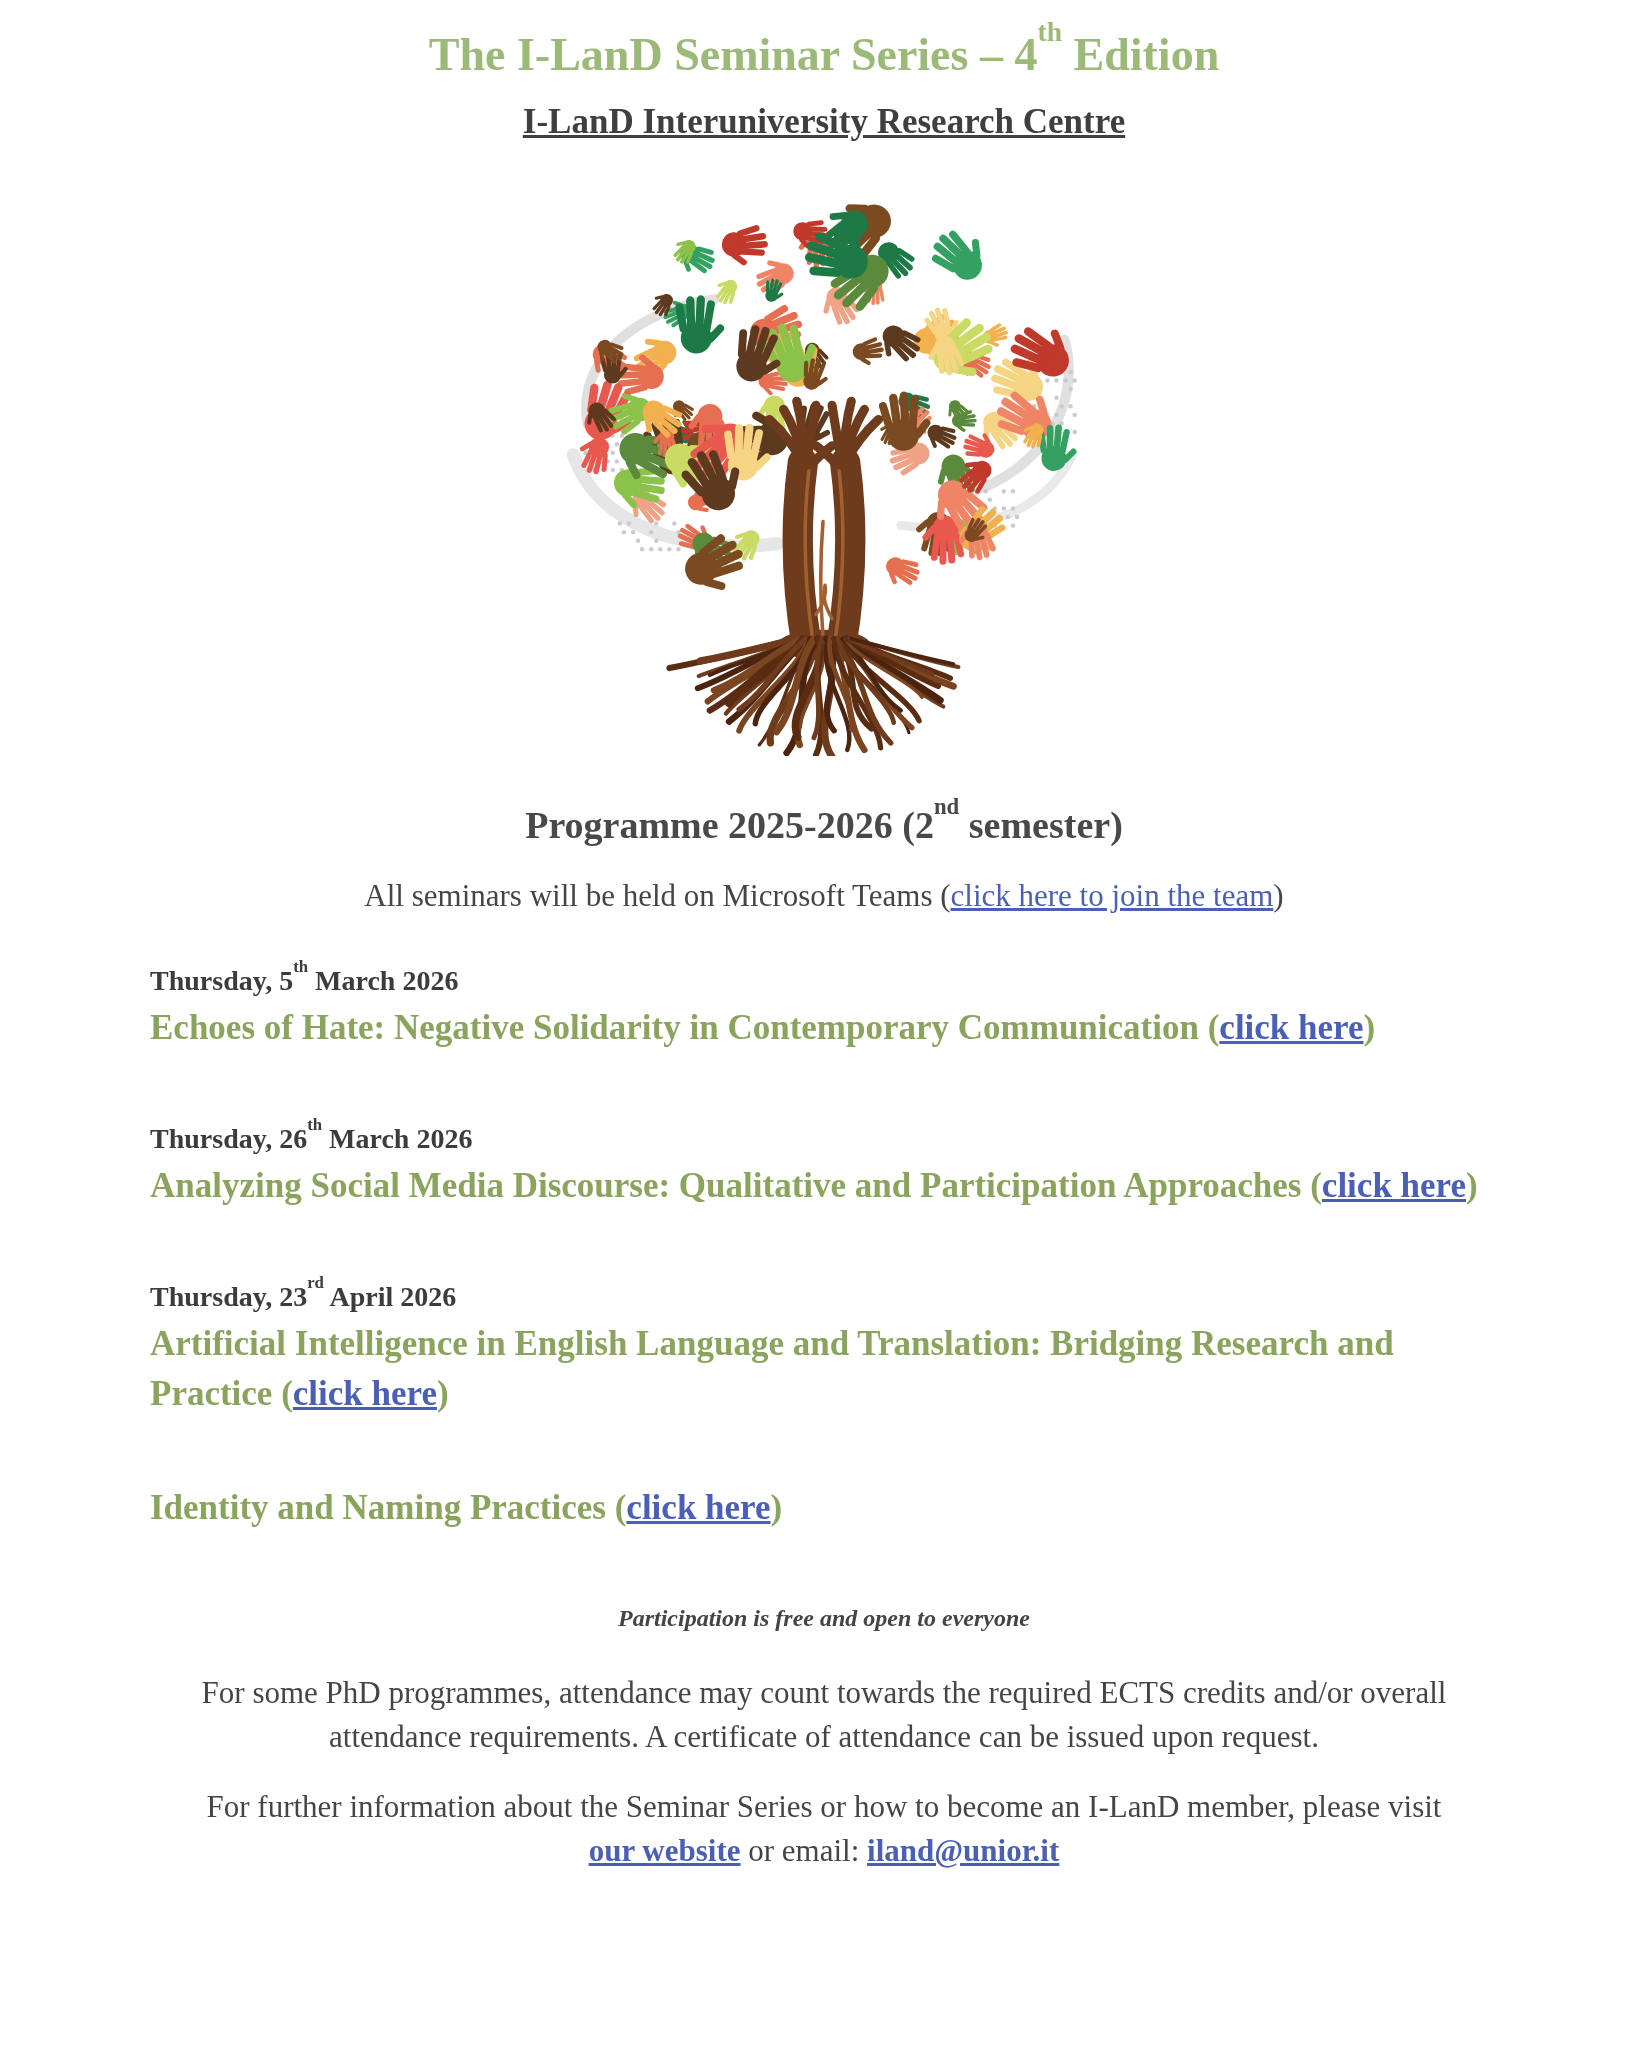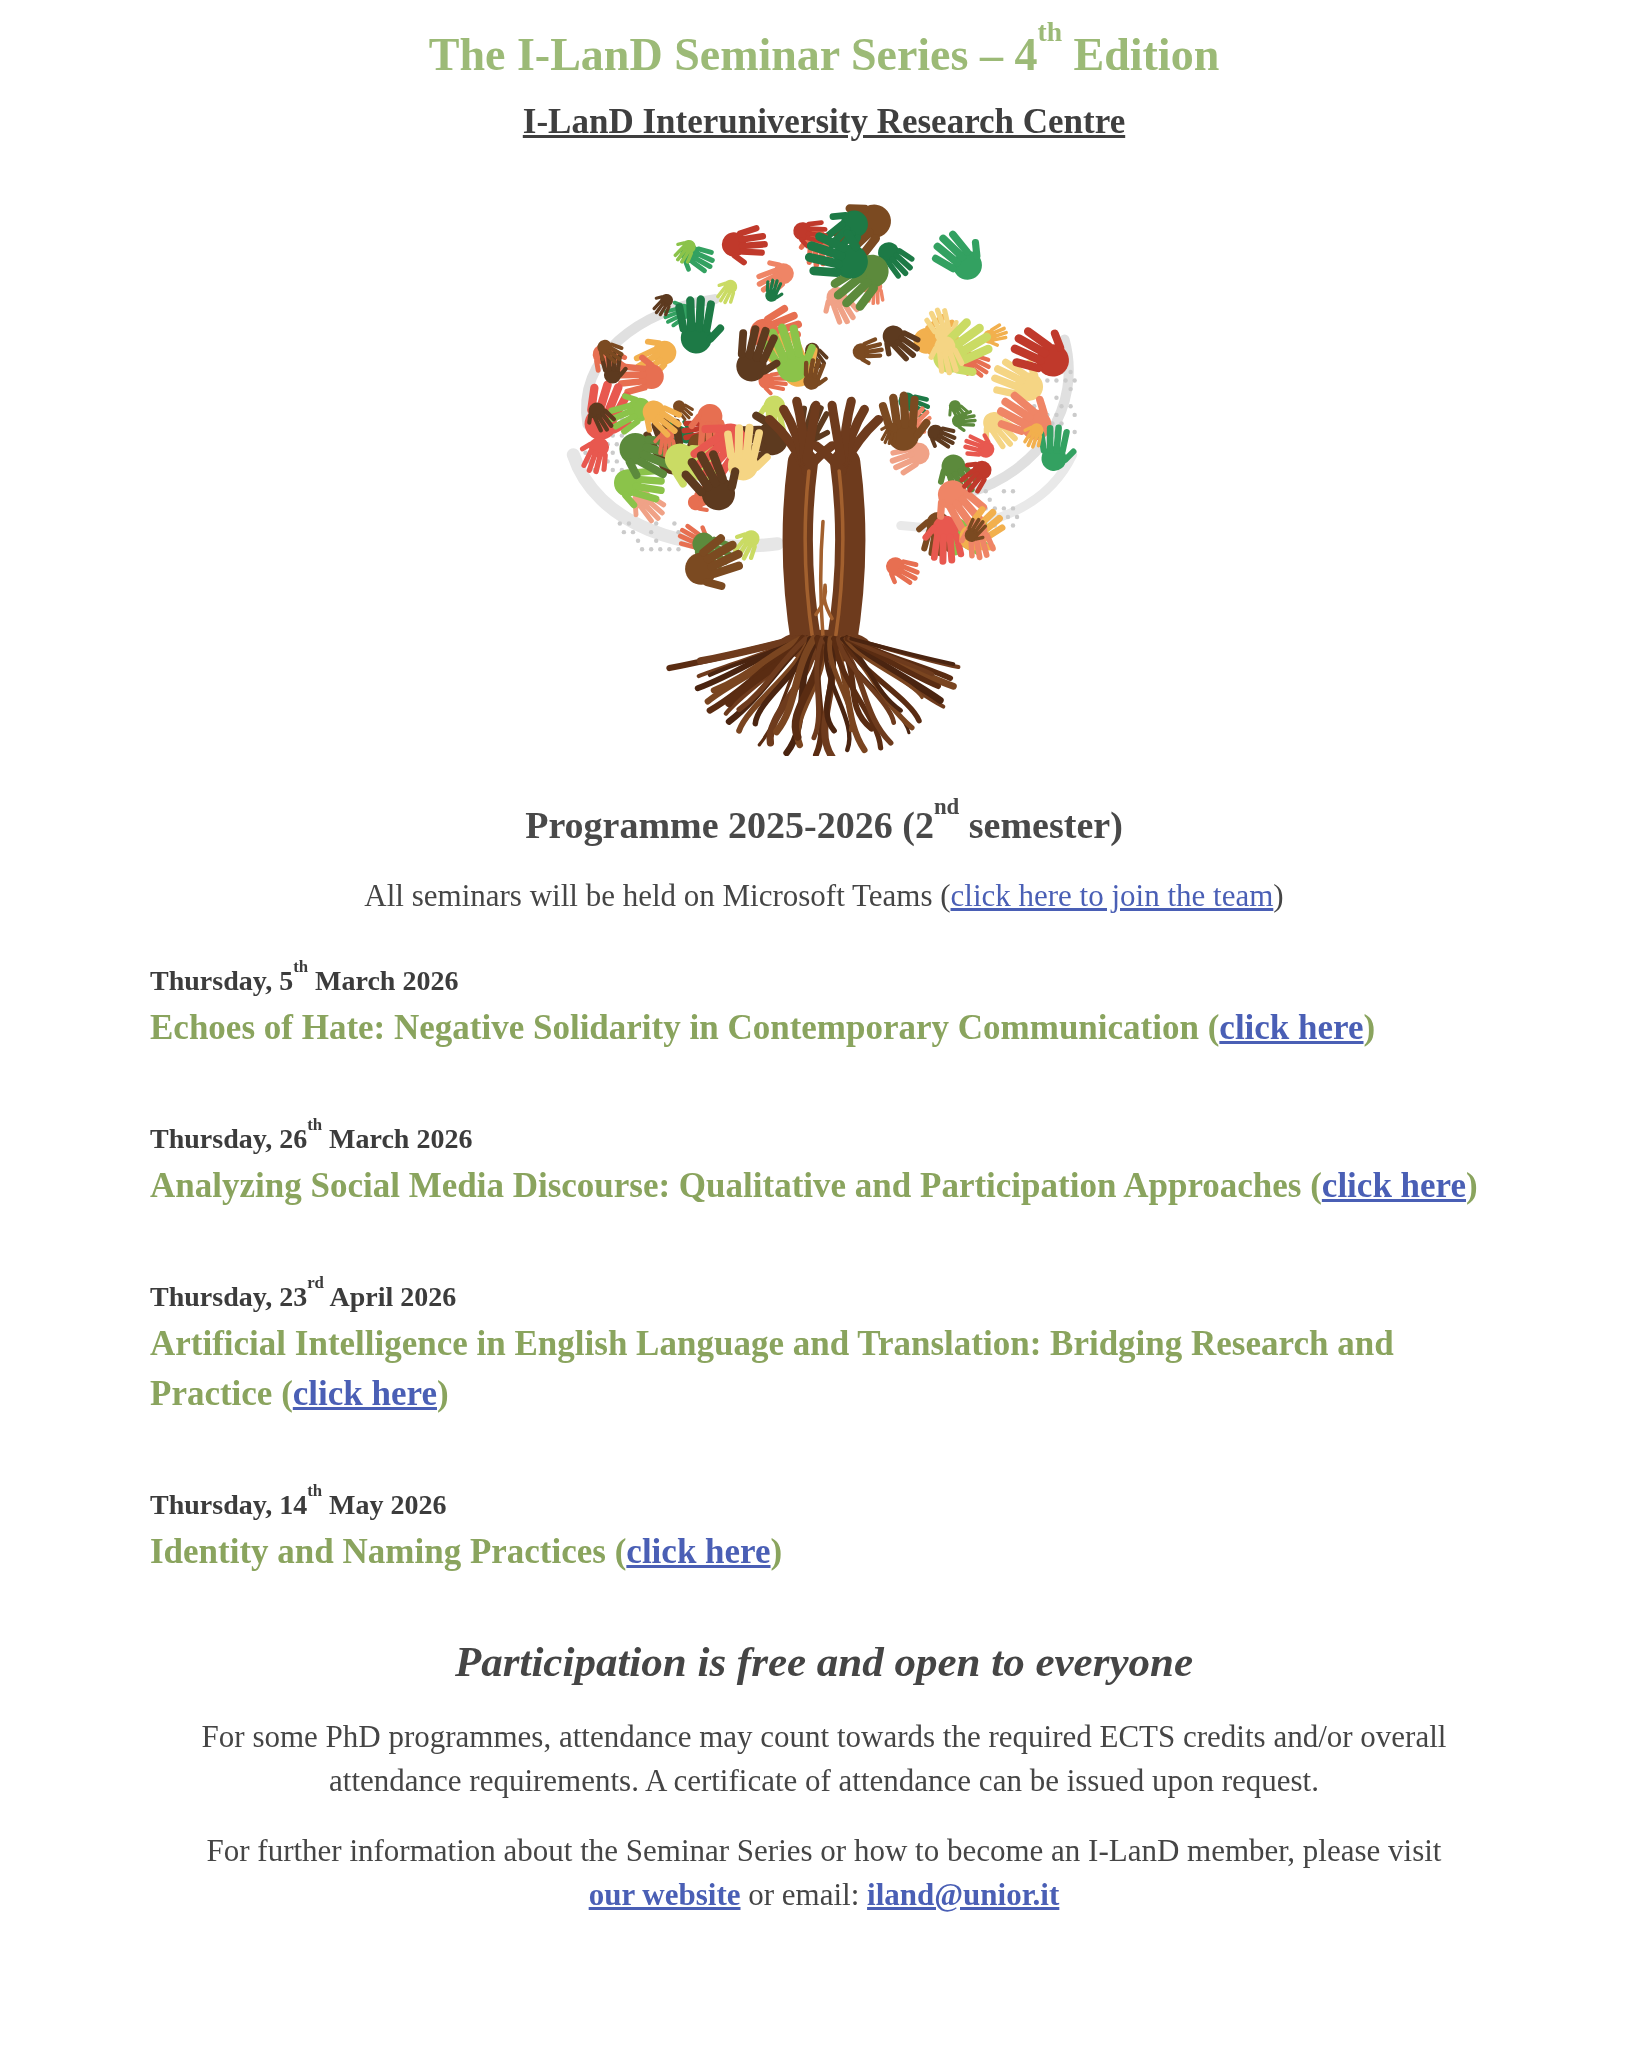--- a/index.html
+++ b/index.html
@@ -28,21 +28,21 @@
   .intro{margin-top:24px;text-align:center;font-size:31px;line-height:43px;color:#454545;}
   a.link{color:#4a5fb5;text-decoration:underline;cursor:pointer;}
   .time-bold{font-weight:bold;}
   .seminars{margin-top:42px;}
   .seminar{margin-bottom:64px;}
   .sem-date{font-size:28px;font-weight:bold;color:#3c3c3c;line-height:44px;}
   .sem-title{font-size:35px;font-weight:bold;color:#8aa45e;line-height:50px;}
   .sem-title a.link{font-weight:bold;}
   .participation{
     margin-top:46px;text-align:center;
-    font-size:43px;font-weight:bold;font-style:italic;color:#454545;line-height:42px;
+    font-size:24px;font-weight:bold;font-style:italic;color:#454545;line-height:42px;
   }
   .phd-note{margin-top:32px;text-align:center;font-size:31px;line-height:44px;color:#454545;}
   .info-note{
     margin-top:26px;text-align:center;font-size:31px;line-height:44px;color:#454545;
     max-width:1240px;margin-left:auto;margin-right:auto;
   }
   .info-note a.link{font-weight:bold;}
 </style>
 </head>
 <body>
@@ -343,21 +343,20 @@
       <div class="sem-date"><span>Thursday, 26</span><sup class="sp">th</sup><span> March 2026</span></div>
       <div class="sem-title"><span>Analyzing Social Media Discourse: Qualitative and Participation Approaches (</span><a class="link">click here</a><span>)</span></div>
     </div>
 
     <div class="seminar">
       <div class="sem-date"><span>Thursday, 23</span><sup class="sp">rd</sup><span> April 2026</span></div>
       <div class="sem-title"><span>Artificial Intelligence in English Language and Translation: Bridging Research and Practice (</span><a class="link">click here</a><span>)</span></div>
     </div>
 
     <div class="seminar">
-      <div class="sem-date"><span>Thursday, 14</span><sup class="sp">th</sup><span> May 2026</span></div>
       <div class="sem-title"><span>Identity and Naming Practices (</span><a class="link">click here</a><span>)</span></div>
     </div>
 
   </div>
 
   <div class="participation">Participation is free and open to everyone</div>
 
   <div class="phd-note">For some PhD programmes, attendance may count towards the required ECTS credits and/or overall attendance requirements. A certificate of attendance can be issued upon request.</div>
 
   <div class="info-note"><span>For further information about the Seminar Series or how to become an I-LanD member, please visit </span><a class="link">our website</a><span> or email: </span><a class="link">iland@unior.it</a></div>

